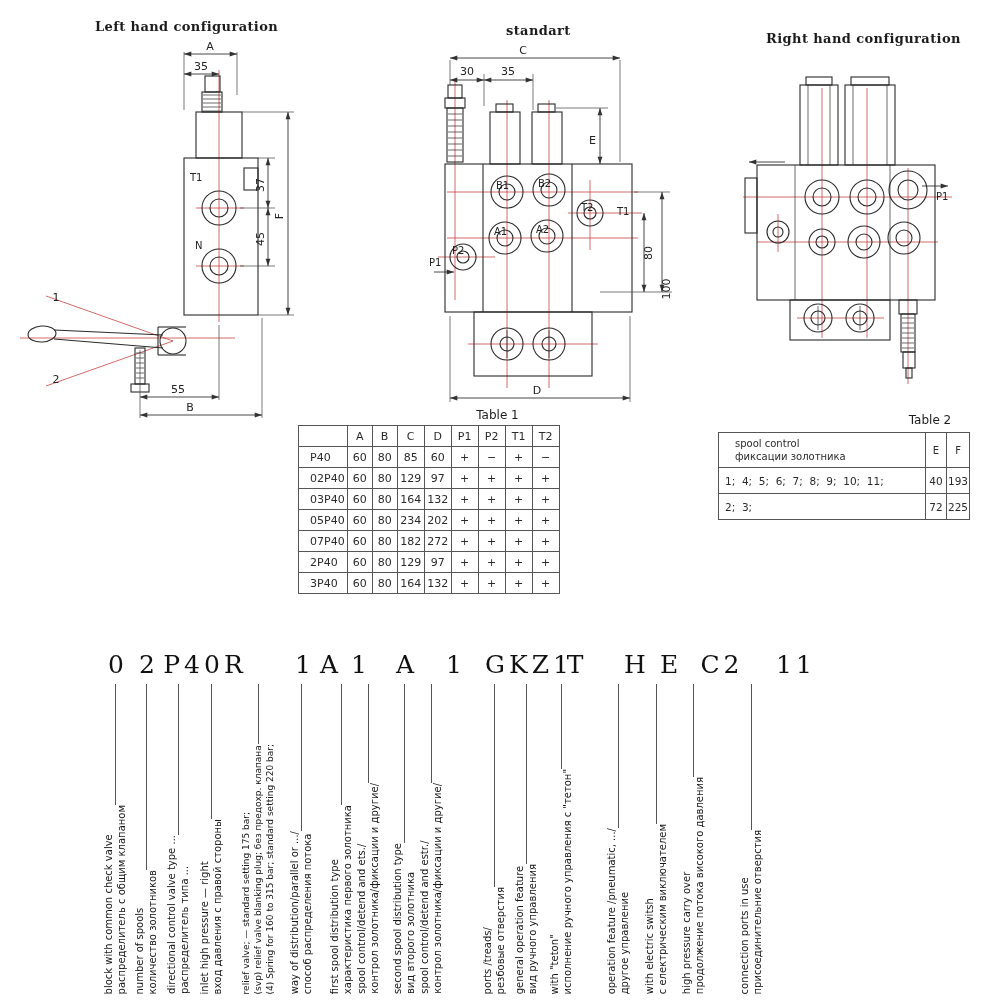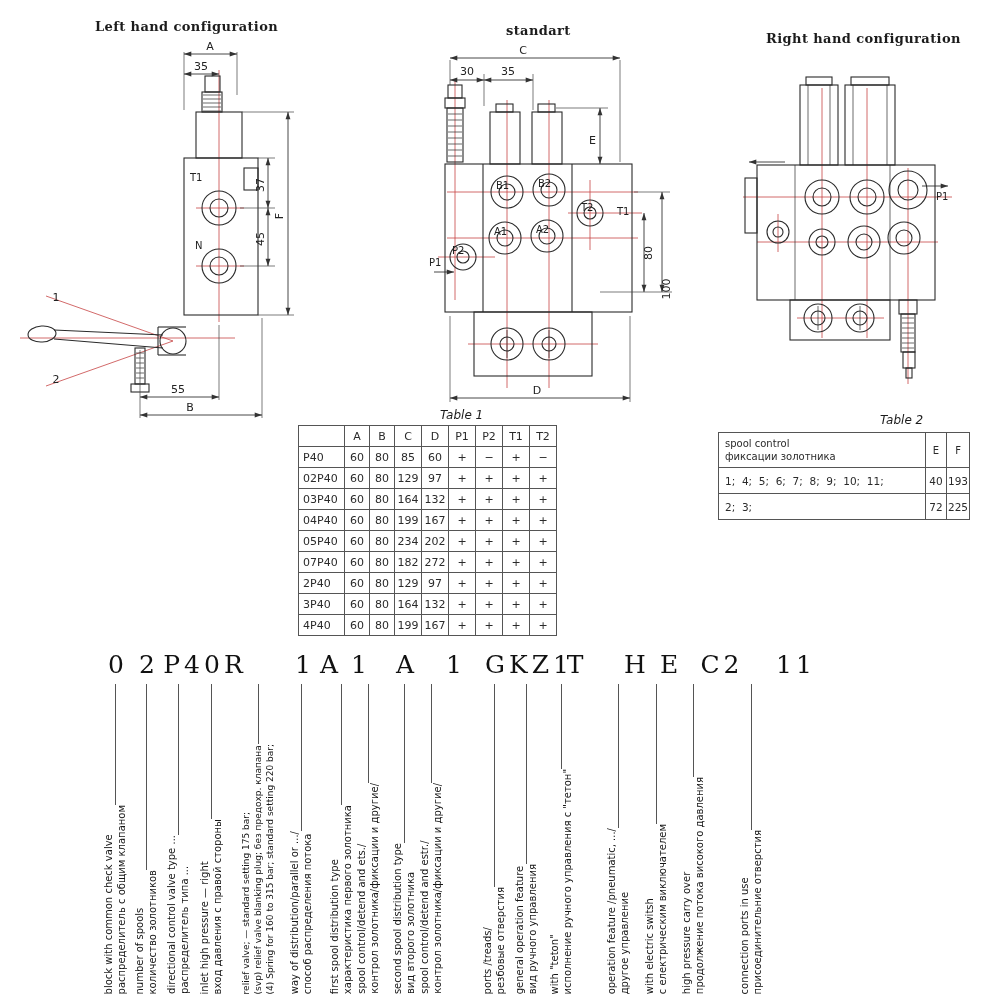--- a/index.html
+++ b/index.html
@@ -1,36 +1,36 @@
 <!DOCTYPE html>
 <html><head>
 <meta charset="utf-8">
 <style>
   html,body{margin:0;padding:0;background:#fff;}
   .page{position:relative;width:1000px;height:1000px;background:#fff;overflow:hidden;
         font-family:"DejaVu Sans",sans-serif;color:#222;}
   .dtitle{position:absolute;font-family:"DejaVu Serif",serif;font-weight:bold;font-size:13px;
           letter-spacing:.4px;color:#1c1c1c;white-space:nowrap;}
-  .ttitle{position:absolute;font-size:12px;color:#1c1c1c;font-style:italic;}
+  .ttitle{position:absolute;font-size:12px;color:#1c1c1c;text-align:center;}
   svg{position:absolute;}
   .ln{stroke:#2b2b2b;stroke-width:1.1;fill:none;}
   .tn{stroke:#2b2b2b;stroke-width:.7;fill:none;}
   .cl{stroke:#c64444;stroke-width:.8;fill:none;}
   .dim{stroke:#333;stroke-width:.9;fill:none;}
   .ext{stroke:#444;stroke-width:.7;fill:none;}
   .tx{font-family:"DejaVu Sans",sans-serif;font-size:11px;fill:#222;}
   .tx2{font-family:"DejaVu Sans",sans-serif;font-size:10px;fill:#222;}
   table.t1{position:absolute;left:298px;top:425px;border-collapse:collapse;table-layout:fixed;font-size:11px;}
   table.t1 th,table.t1 td{border:1px solid #555;height:20px;text-align:center;font-weight:normal;
         padding:0 2px;color:#2a2a2a;overflow:hidden;}
-  table.t1 td:first-child{text-align:left;padding-left:4px;}
+  table.t1 td:first-child{text-align:left;padding-left:11px;}
   table.t2{position:absolute;left:718px;top:432px;border-collapse:collapse;table-layout:fixed;font-size:10.5px;}
   table.t2 th,table.t2 td{border:1px solid #555;text-align:center;font-weight:normal;color:#2a2a2a;overflow:hidden;}
   table.t2 th{height:32px;font-size:10px;line-height:13px;}
-  table.t2 th:first-child{text-align:left;padding-left:6px;}
+  table.t2 th:first-child{text-align:left;padding-left:16px;}
   table.t2 td{height:23px;}
   table.t2 td:first-child{text-align:left;padding-left:6px;white-space:pre;}
   .code{position:absolute;left:0;top:650px;width:1000px;height:34px;}
   .tok{position:absolute;transform:translateX(-50%);font-family:"DejaVu Serif",serif;font-size:25px;
        letter-spacing:4px;color:#111;white-space:nowrap;}
   .legend{position:absolute;left:0;top:684px;width:1000px;height:310px;}
   .li{position:absolute;top:0;bottom:0;display:flex;flex-direction:column;align-items:center;
       transform:translateX(-50%);}
   .leader{width:1px;flex:1 1 auto;min-height:0;background:#555;}
   .vt{writing-mode:vertical-rl;transform:rotate(180deg);font-size:10px;line-height:13px;color:#151515;}
@@ -375,31 +375,20 @@
           <td>60</td>
           <td>80</td>
           <td>164</td>
           <td>132</td>
           <td>+</td>
           <td>+</td>
           <td>+</td>
           <td>+</td>
         </tr>
         <tr>
-          <td>04P40</td>
-          <td>60</td>
-          <td>80</td>
-          <td>199</td>
-          <td>167</td>
-          <td>+</td>
-          <td>+</td>
-          <td>+</td>
-          <td>+</td>
-        </tr>
-        <tr>
           <td>05P40</td>
           <td>60</td>
           <td>80</td>
           <td>234</td>
           <td>202</td>
           <td>+</td>
           <td>+</td>
           <td>+</td>
           <td>+</td>
         </tr>
@@ -424,31 +413,20 @@
           <td>+</td>
           <td>+</td>
           <td>+</td>
         </tr>
         <tr>
           <td>3P40</td>
           <td>60</td>
           <td>80</td>
           <td>164</td>
           <td>132</td>
-          <td>+</td>
-          <td>+</td>
-          <td>+</td>
-          <td>+</td>
-        </tr>
-        <tr>
-          <td>4P40</td>
-          <td>60</td>
-          <td>80</td>
-          <td>199</td>
-          <td>167</td>
           <td>+</td>
           <td>+</td>
           <td>+</td>
           <td>+</td>
         </tr>
       </tbody>
   </table>
 
   <table class="t2">
     <colgroup>

